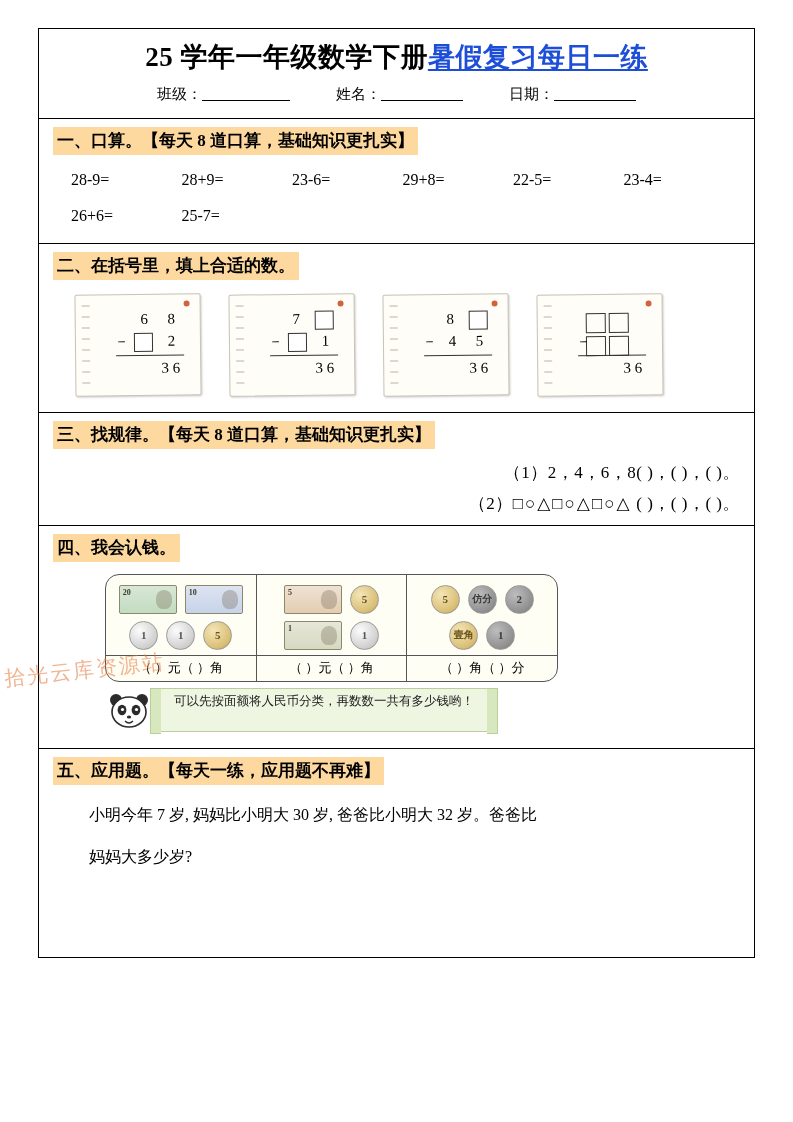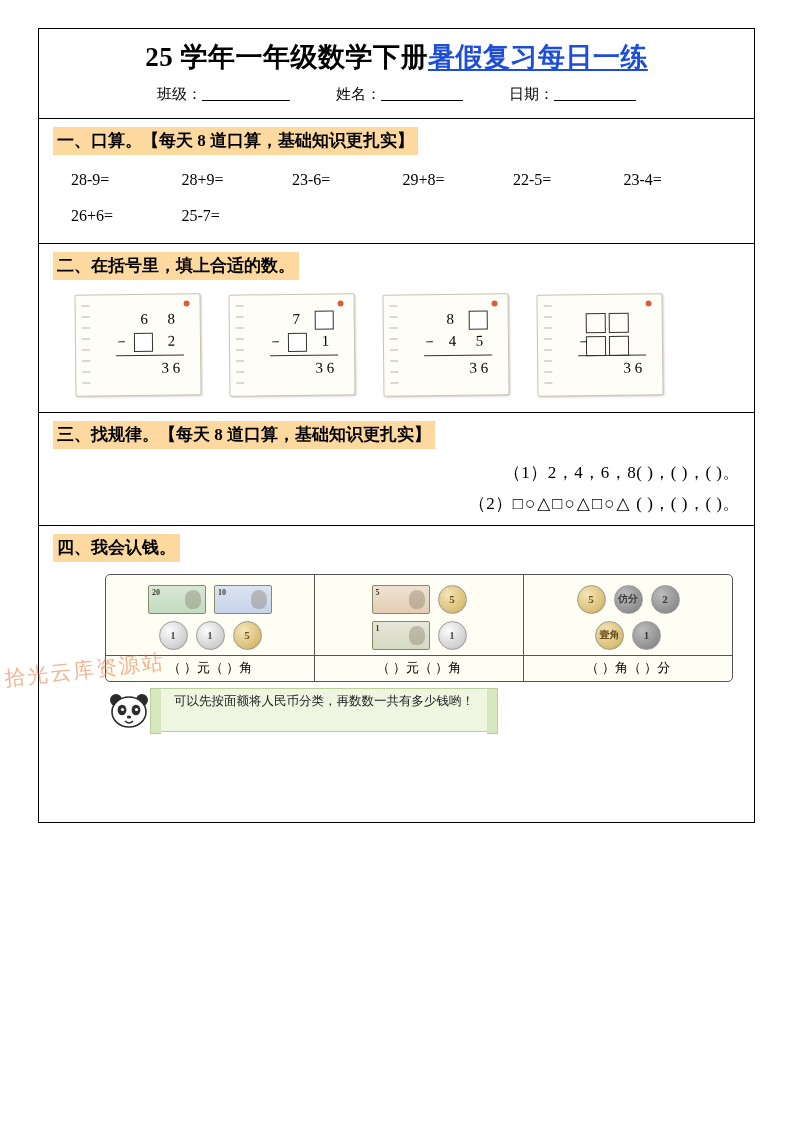--- a/index.html
+++ b/index.html
@@ -152,23 +152,23 @@
     font-size:17px;
     margin:8px 0 0 16px;
     letter-spacing:0.5px;
     text-align:right;
   }
   .shapes{letter-spacing:2px;font-size:17px;}
 
   
   .money-box{
     margin:8px 0 2px 52px;
-    width:628px;
+    width:453px;
     border:1px solid #555;
-    border-radius:5px;
+    border-radius:14px;
     background:#fffef4;
     box-sizing:border-box;
   }
   .money-cols{
     display:flex;
   }
   .money-col{
     flex:1;
     border-right:1px solid #555;
     padding:6px 4px 2px 4px;
@@ -510,18 +510,23 @@
           <circle cx="17.5" cy="21.5" r="1.6" fill="#fff"></circle>
           <circle cx="31.5" cy="21.5" r="1.6" fill="#fff"></circle>
           <ellipse cx="24" cy="29" rx="2.2" ry="1.6" fill="#2b2b2b"></ellipse>
           <path d="M20 33 q4 4 8 0" stroke="#2b2b2b" stroke-width="1.3" fill="none"></path>
         </svg>
       </div>
       <div class="tip-banner">可以先按面额将人民币分类，再数数一共有多少钱哟！</div>
     </div>
   </div>
 
+  <div class="section">
+    <div class="sec-head">五、应用题。【每天一练，应用题不再难】</div>
+    <div class="wp">小明今年 7 岁, 妈妈比小明大 30 岁, 爸爸比小明大 32 岁。爸爸比</div>
+    <div class="wp second">妈妈大多少岁?</div>
+  </div>
 
   <div class="tail"></div>
 
 </div>
 
 <div class="watermark">拾光云库资源站</div>
 
 </body></html>

